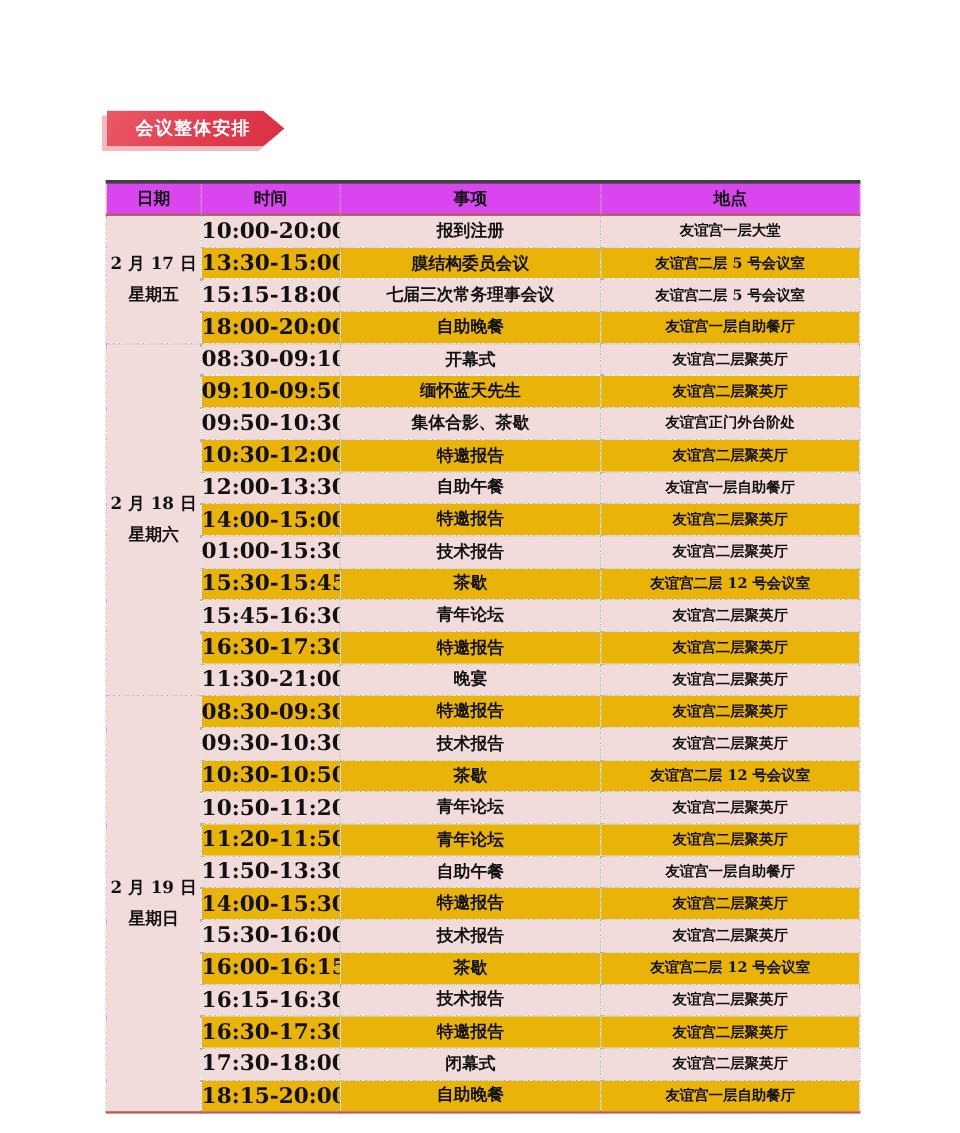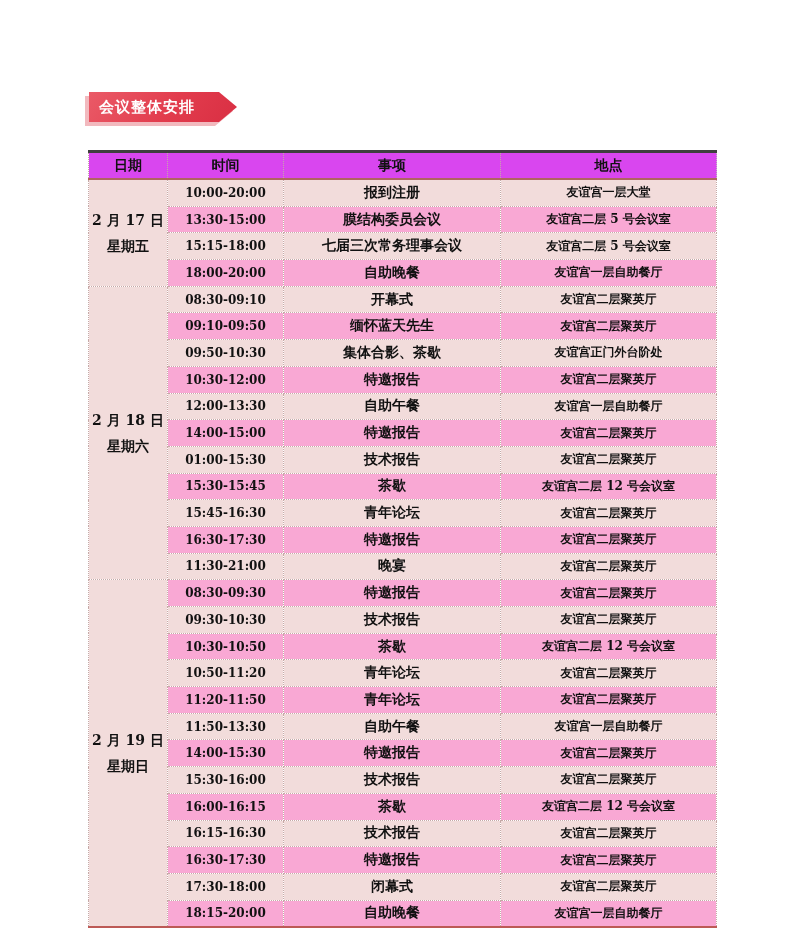--- a/index.html
+++ b/index.html
@@ -31,21 +31,21 @@
     clip-path: polygon(0 0, calc(100% - 18px) 0, 100% 50%, calc(100% - 18px) 100%, 0 100%);
   }
   .banner {
     position: absolute;
     left: 0; top: 0;
     width: 100%; height: 100%;
     background: linear-gradient(125deg, #ea5a67 0%, var(--banner-red, #e23c4d) 55%, #d92f43 100%);
     clip-path: polygon(0 0, calc(100% - 18px) 0, 100% 50%, calc(100% - 18px) 100%, 0 100%);
     display: flex;
     align-items: center;
-    padding-left: 10px;
+    padding-left: 24px;
     box-sizing: border-box;
     color: #ffffff;
     font-weight: bold;
     font-size: 15px;
     letter-spacing: 1px;
   }
 
   
   table.schedule {
     position: absolute;
@@ -74,32 +74,32 @@
   }
   table.schedule td {
     height: 25.7px;
     border: 1px dotted var(--divider, #c6a9a7);
     padding: 0;
     text-align: center;
     overflow: hidden;
     white-space: nowrap;
   }
   tr.pink td { background: var(--row-pink, #f2dcdb); }
-  tr.white td { background: #f9a8d4; }
+  tr.white td { background: #eab308; }
   td.date-cell {
     background: var(--row-pink, #f2dcdb) !important;
     vertical-align: middle;
     line-height: 26px;
     font-size: 14px;
   }
   td.event-cell {
     text-align: left;
     padding-left: 10px;
   }
-  td.time-cell { font-size: 12px; }
+  td.time-cell { font-size: 18px; }
   td.location-cell { font-size: 12px; }
 
   
   .note {
     position: absolute;
     left: 70px;
     top: 908px;
     font-size: 13.5px;
     font-weight: normal;
     color: #1f1f1f;

